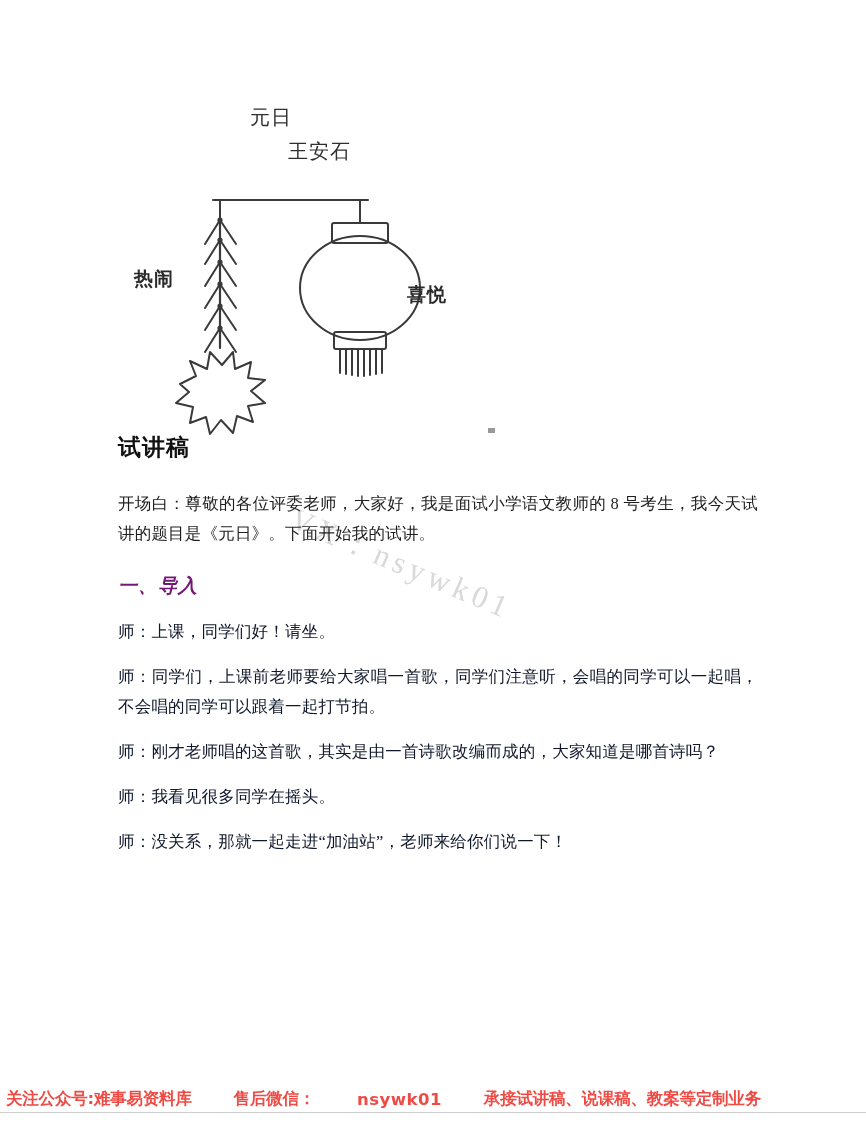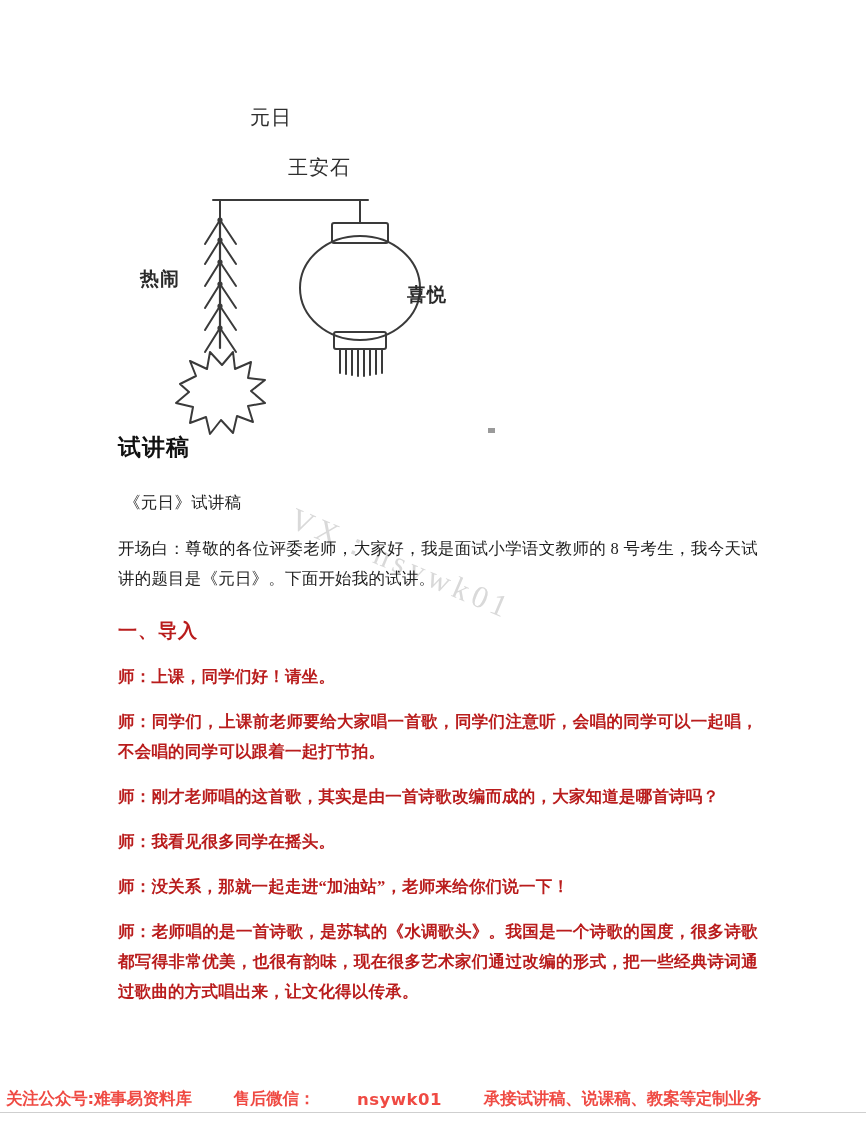--- a/index.html
+++ b/index.html
@@ -47,25 +47,24 @@
   }
   .fig-author {
     position: absolute;
     left: 178px;
     top: 48px;
     font-family: "DejaVu Sans", "Liberation Sans", sans-serif;
     font-size: 20px;
     color: #2f2f2f;
     letter-spacing: 1px;
     white-space: nowrap;
-    margin-top: 16px;
   }
   .fig-label-left {
     position: absolute;
-    left: 30px;
+    left: 24px;
     top: 176px;
     font-family: "DejaVu Sans", "Liberation Sans", sans-serif;
     font-size: 19px;
     font-weight: bold;
     color: #2a2a2a;
     letter-spacing: 1px;
     white-space: nowrap;
   }
   .fig-label-right {
     position: absolute;
@@ -119,33 +118,33 @@
     color: #1e1e1e;
     margin: 0 0 15px 0;
     text-align: justify;
     letter-spacing: 0.2px;
   }
 
   .section-head {
     font-family: "DejaVu Sans", "Liberation Sans", sans-serif;
     font-size: 19px;
     font-weight: bold;
-    color: #b91c1c;
+    color: #701a75;
     letter-spacing: 1px;
     margin: 24px 0 18px 0;
+    font-style: italic;
   }
 
   .speech {
     font-size: 16.5px;
     line-height: 1.82;
-    color: #b91c1c;
+    color: #0f172a;
     margin: 0 0 15px 0;
     text-align: justify;
     letter-spacing: 0.2px;
-    font-weight: bold;
   }
 
   
   .watermark {
     position: absolute;
     left: 300px;
     top: 498px;
     font-family: "Liberation Serif", "DejaVu Serif", serif;
     font-size: 31px;
     color: #d9d9d9;
@@ -269,32 +268,30 @@
 
     <div class="fig-artifact"></div>
   </div>
 
   <div class="watermark">VX：nsywk01</div>
 
   <div class="doc">
 
     <h1 class="doc-title">试讲稿</h1>
 
-    <p class="sub-line">《元日》试讲稿</p>
 
     <p class="para">开场白：尊敬的各位评委老师，大家好，我是面试小学语文教师的 8 号考生，我今天试讲的题目是《元日》。下面开始我的试讲。</p>
 
     <h2 class="section-head">一、导入</h2>
 
     <p class="speech">师：上课，同学们好！请坐。</p>
     <p class="speech">师：同学们，上课前老师要给大家唱一首歌，同学们注意听，会唱的同学可以一起唱，不会唱的同学可以跟着一起打节拍。</p>
     <p class="speech">师：刚才老师唱的这首歌，其实是由一首诗歌改编而成的，大家知道是哪首诗吗？</p>
     <p class="speech">师：我看见很多同学在摇头。</p>
     <p class="speech">师：没关系，那就一起走进“加油站”，老师来给你们说一下！</p>
-    <p class="speech">师：老师唱的是一首诗歌，是苏轼的《水调歌头》。我国是一个诗歌的国度，很多诗歌都写得非常优美，也很有韵味，现在很多艺术家们通过改编的形式，把一些经典诗词通过歌曲的方式唱出来，让文化得以传承。</p>
 
   </div>
 
   <div class="footer-banner">
     <span class="seg">关注公众号:难事易资料库</span>
     <span class="seg">售后微信：</span>
     <span class="seg seg-id">nsywk01</span>
     <span class="seg">承接试讲稿、说课稿、教案等定制业务</span>
   </div>
   <div class="footer-rule"></div>

